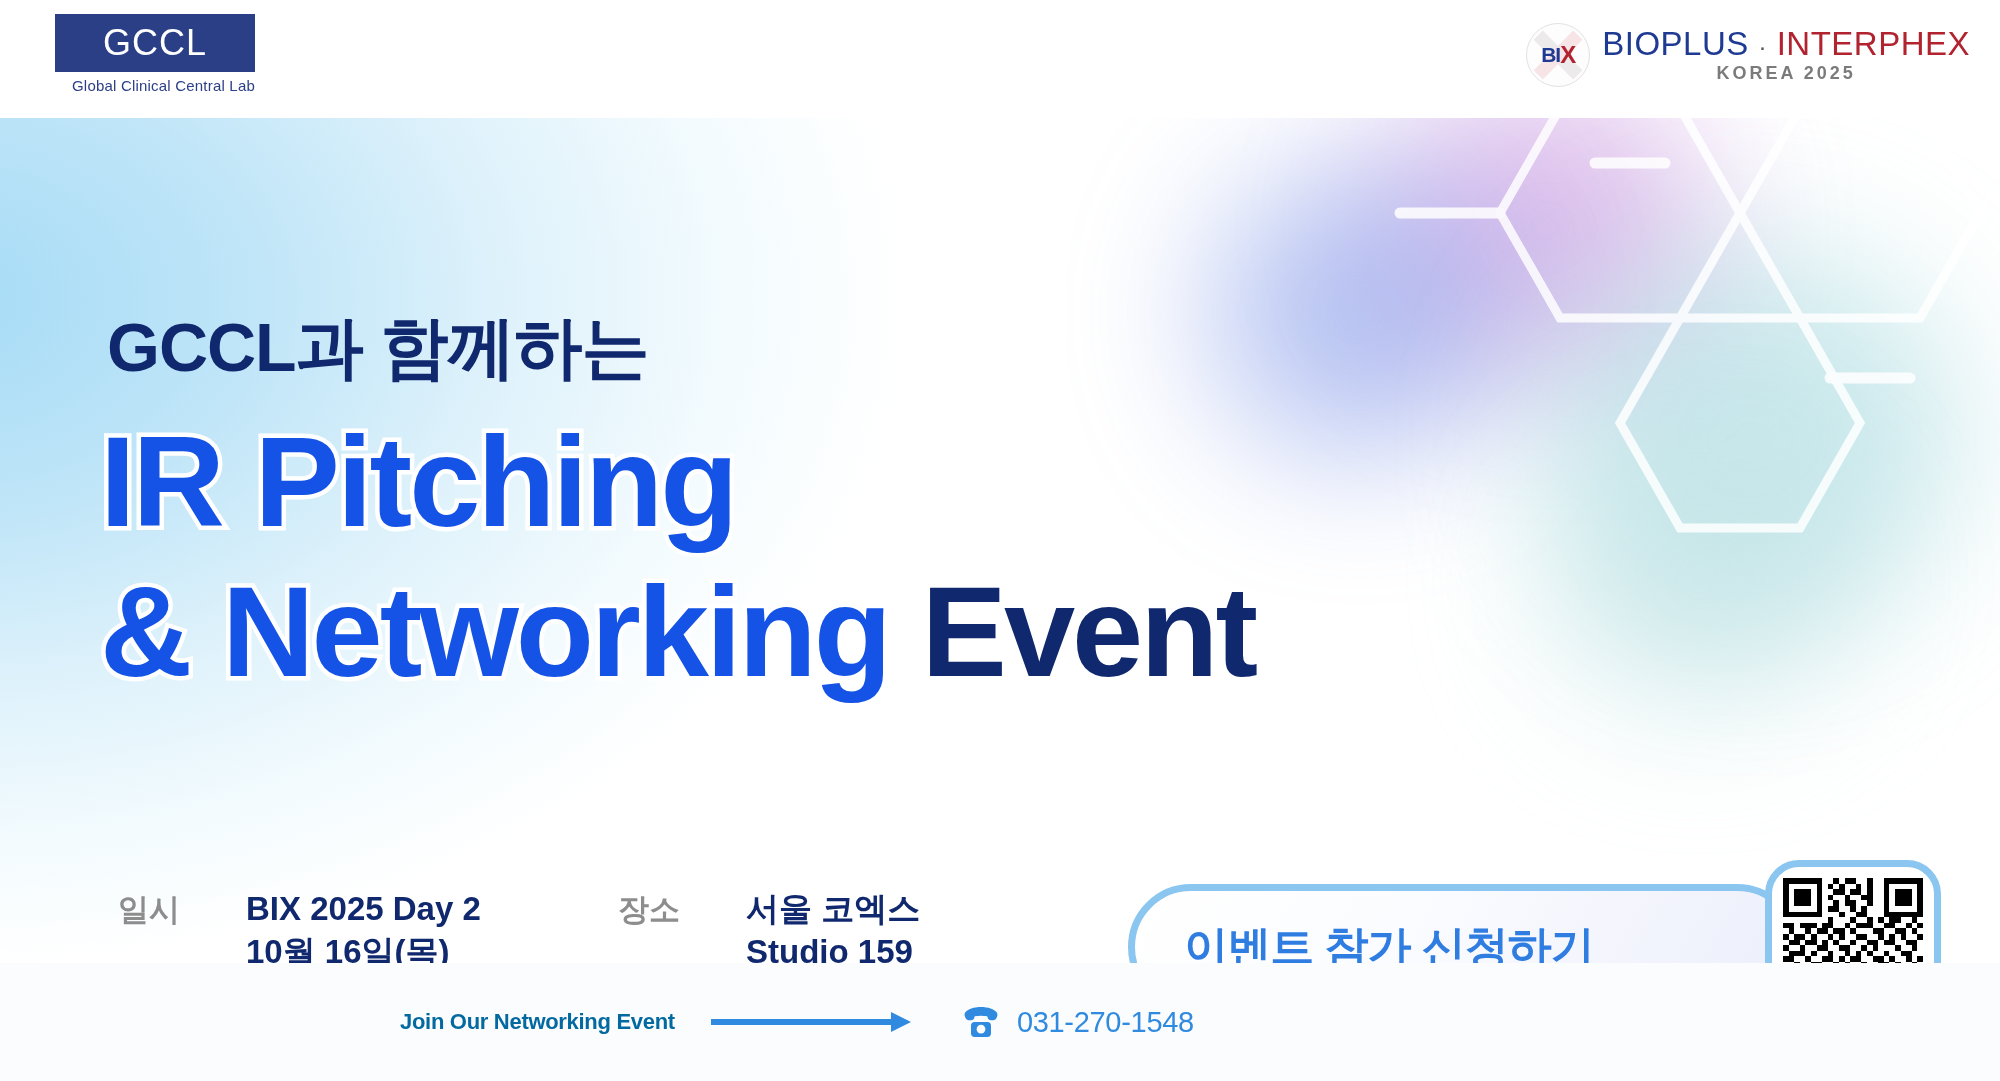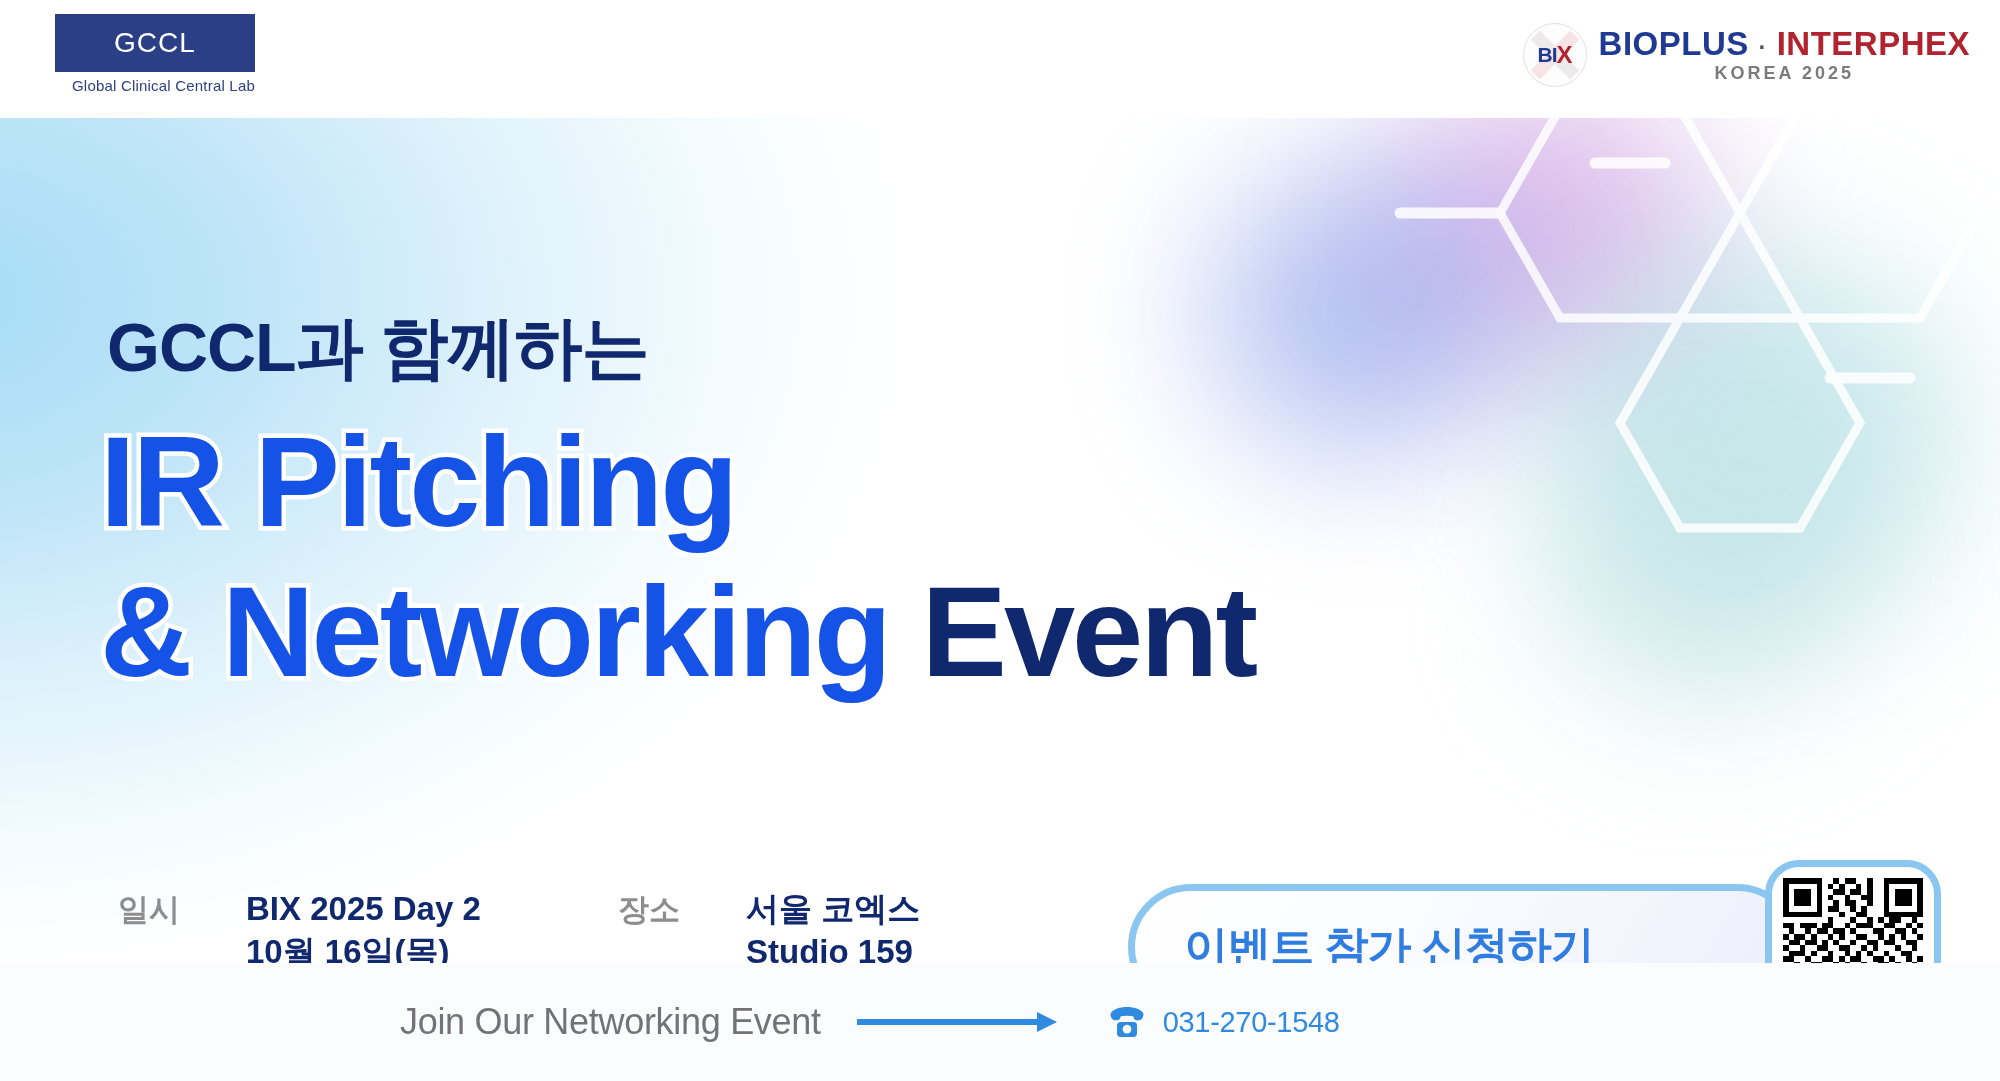--- a/index.html
+++ b/index.html
@@ -14,21 +14,21 @@
   .header{
     position:absolute;left:0;top:0;width:2000px;height:118px;
     background:#ffffff;z-index:40;
   }
   .gccl-logo{position:absolute;left:55px;top:14px;width:210px;}
   .gccl-box{
     width:200px;height:58px;background:#2b3f86;
     display:flex;align-items:center;justify-content:center;
   }
   .gccl-box span{
-    color:#ffffff;font-size:28px;letter-spacing:1px;font-weight:400;
+    color:#ffffff;font-size:36px;letter-spacing:1px;font-weight:400;
     font-family:"Liberation Sans",sans-serif;line-height:1;
   }
   .gccl-sub{
     margin-top:5px;text-align:right;color:#2b3f86;font-size:15px;
     letter-spacing:.2px;font-family:"Liberation Sans",sans-serif;width:200px;
   }
 
   .bix-logo{position:absolute;right:30px;top:10px;height:90px;display:flex;align-items:center;gap:12px;}
   .bix-badge{
     width:62px;height:62px;border-radius:50%;
@@ -41,21 +41,21 @@
   }
   .bix-badge .xa{transform:translate(-50%,-50%) rotate(45deg);}
   .bix-badge .xb{transform:translate(-50%,-50%) rotate(-45deg);background:#f7e4e6;}
   .bix-badge .txt{
     position:absolute;left:0;top:0;width:62px;height:62px;
     display:flex;align-items:center;justify-content:center;
     font-size:21px;font-weight:bold;color:#1f3a93;letter-spacing:-1px;
   }
   .bix-badge .txt i{font-style:normal;color:#b0232f;font-size:24px;}
   .bix-text{display:flex;flex-direction:column;align-items:center;}
-  .bix-main{font-size:33px;font-weight:bold;letter-spacing:.5px;line-height:1;white-space:nowrap;}
+  .bix-main{font-size:33px;font-weight:normal;letter-spacing:.5px;line-height:1;white-space:nowrap;}
   .bix-main .b1{color:#1f3a93;}
   .bix-main .dot{color:#555;font-size:24px;}
   .bix-main .b2{color:#b0232f;}
   .bix-korea{
     font-size:18px;font-weight:bold;color:#7b7b7b;letter-spacing:3px;margin-top:3px;
   }
 
   
   .stage{
     position:absolute;left:0;top:118px;width:2000px;height:845px;
@@ -127,21 +127,21 @@
   
   .footer{
     position:absolute;left:0;top:963px;width:2000px;height:118px;
     background:#fbfcfe;
   }
   .footer-row{
     position:absolute;left:400px;top:30px;height:58px;
     display:flex;align-items:center;gap:0px;
   }
   .join-text{
-    font-size:36px;font-weight:normal;color:#737373;white-space:nowrap;letter-spacing:-.3px;
+    font-size:22px;font-weight:bold;color:#0369a1;white-space:nowrap;letter-spacing:-.3px;
   }
   .arrow{margin-left:36px;margin-right:50px;display:block;}
   .contact{display:flex;align-items:center;gap:16px;margin-right:56px;}
   .contact .glyph{display:flex;align-items:center;}
   .contact .ctext{
     font-size:29px;color:#2f8ae0;letter-spacing:-.3px;white-space:nowrap;
   }
 </style>
 </head>
 <body>

